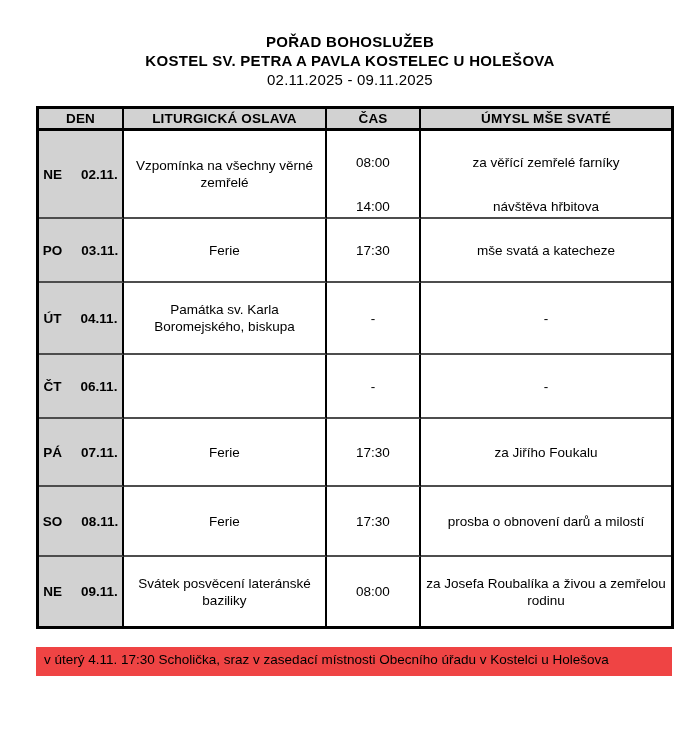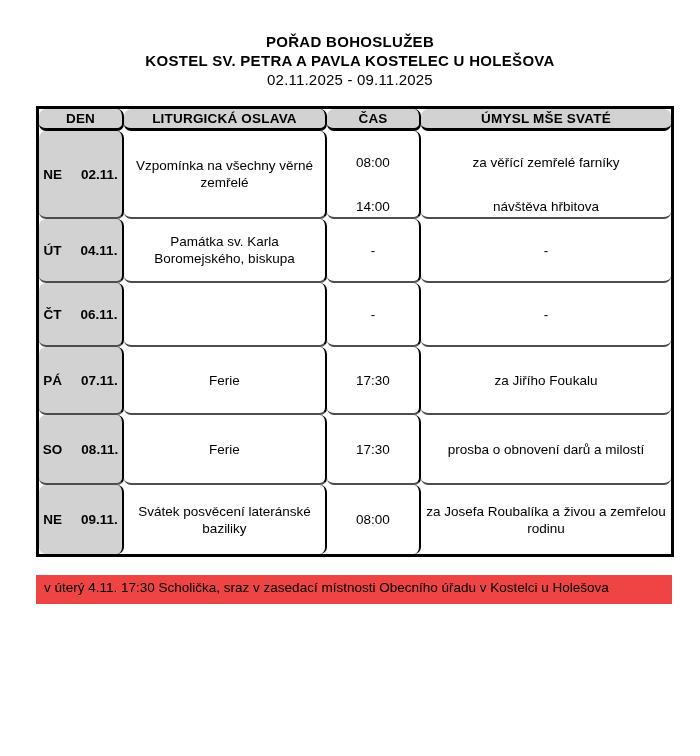--- a/index.html
+++ b/index.html
@@ -41,21 +41,20 @@
     border: 3px solid #000000;
     table-layout: fixed;
     width: 632px;
     font-size: 13.5px;
   }
   table.schedule th,
   table.schedule td {
     box-sizing: border-box;
     padding: 0;
     overflow: hidden;
-    border-radius: 7px;
   }
   table.schedule th {
     background: #d2d2d2;
     font-weight: bold;
     height: 22px;
     text-align: center;
     border-right: 2px solid #000000;
     border-bottom: 3px solid #000000;
     letter-spacing: 0.2px;
   }
@@ -77,21 +76,21 @@
   .day-wrap {
     display: flex;
     justify-content: center;
     gap: 19px;
   }
   td.celebration-cell, td.intention-cell { padding: 0 10px; }
 
   
   tr.rh-0 { height: 88px; }
   tr.rh-1 { height: 64px; }
-  tr.rh-2 { height: 64px; }
+  tr.rh-2 { height: 72px; }
   tr.rh-3 { height: 66px; }
   tr.rh-4 { height: 64px; }
   tr.rh-5 { height: 68px; }
   tr.rh-6 { height: 70px; }
   tr.rh-7 { height: 69px; }
 
   
   td.multi { vertical-align: top; }
   .entry-a { margin-top: 21px; }
   .entry-b { margin-top: 27px; }
@@ -147,20 +146,31 @@
         <td class="time-cell multi">
           <div class="entry-a">08:00</div>
           <div class="entry-b">14:00</div>
         </td>
         <td class="intention-cell multi">
           <div class="entry-a">za věřící zemřelé farníky</div>
           <div class="entry-b">návštěva hřbitova</div>
         </td>
       </tr>
 
+      <tr class="rh-1">
+        <td class="day-cell">
+          <div class="day-wrap">
+            <span>PO</span>
+            <span>03.11.</span>
+          </div>
+        </td>
+        <td class="celebration-cell">Ferie</td>
+        <td class="time-cell">17:30</td>
+        <td class="intention-cell">mše svatá a katecheze</td>
+      </tr>
 
       <tr class="rh-2">
         <td class="day-cell">
           <div class="day-wrap">
             <span>ÚT</span>
             <span>04.11.</span>
           </div>
         </td>
         <td class="celebration-cell">Památka sv. Karla Boromejského, biskupa</td>
         <td class="time-cell">-</td>

